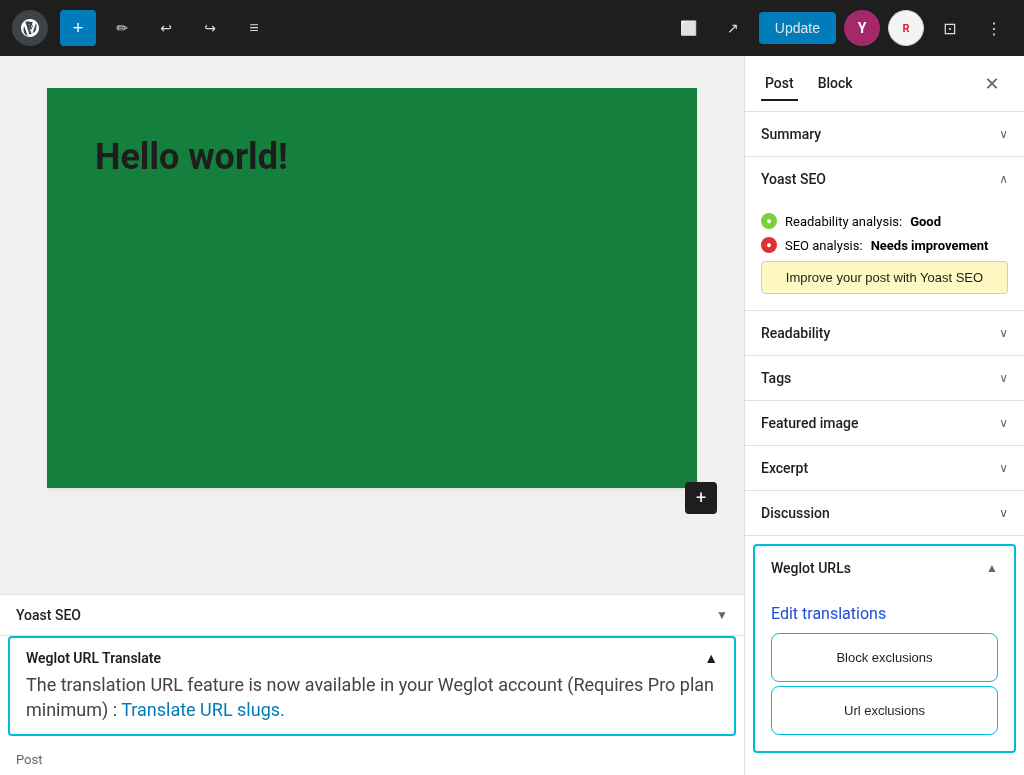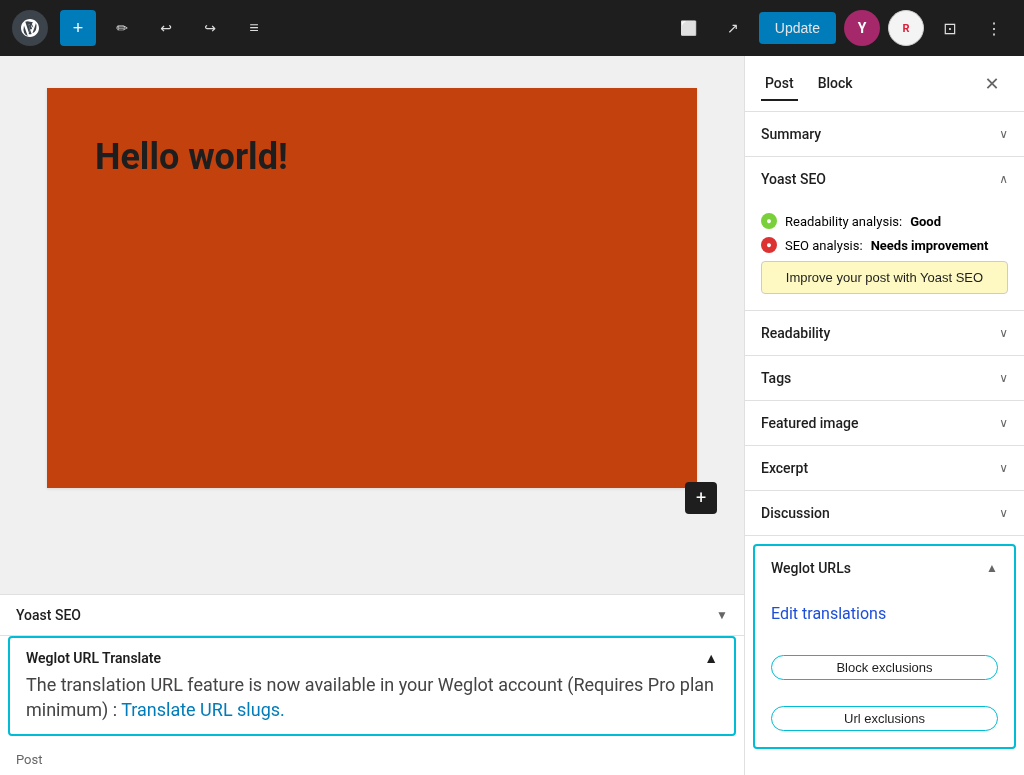--- a/index.html
+++ b/index.html
@@ -82,21 +82,21 @@
 
     
     .editor-area {
       flex: 1;
       background: #f0f0f1;
       overflow-y: auto;
       display: flex;
       flex-direction: column;
     }
     .editor-canvas {
-      background: #c2410c;
+      background: #15803d;
       margin: 32px auto;
       width: 650px;
       min-height: 400px;
       padding: 48px;
       box-shadow: 0 1px 3px rgba(0,0,0,0.1);
     }
     .editor-title {
       font-size: 36px;
       font-weight: 700;
       color: #1e1e1e;
@@ -293,29 +293,29 @@
       display: block;
       color: #1d4ed8;
       font-size: 16px;
       text-decoration: none;
       padding: 6px 0;
       cursor: pointer;
     }
     .weglot-action-btn {
       display: block;
       width: 100%;
-      padding: 4px 12px;
+      padding: 16px 12px;
       border: 1px solid #00bcd4;
-      border-radius: 16px;
+      border-radius: 8px;
       background: white;
       font-size: 13px;
       color: #1e1e1e;
       cursor: pointer;
       text-align: center;
-      margin-top: 26px;
+      margin-top: 4px;
     }
   </style>
 </head>
 <body>
 
 <div class="toolbar">
   <div class="toolbar-logo">
     <svg viewBox="0 0 20 20" xmlns="http://www.w3.org/2000/svg">
       <path d="M10 1C5.03 1 1 5.03 1 10s4.03 9 9 9 9-4.03 9-9-4.03-9-9-9zm-6.3 9c0-.74.12-1.46.34-2.13l3.7 10.13A6.3 6.3 0 013.7 10zm6.3 6.3c-.5 0-.98-.07-1.44-.2l1.53-4.44 1.56 4.28c.01.03.03.05.05.08-.55.18-1.13.28-1.7.28zm.74-9.44l1.35 4.03-1.85.54-1.37-4.08L9.6 6.5a.5.5 0 00-.48-.36.5.5 0 00-.48.64L10 11.44l-1.1 3.2-3.62-10.77A6.3 6.3 0 0110 3.7c1.26 0 2.43.37 3.4 1.01l-.14-.01c-.68 0-1.3.59-1.3 1.3 0 .6.35 1.1.72 1.68.28.48.6 1.1.6 2zm1.76 8.25l1.54-4.45.01-.03 1.4-3.83c.24-.6.32-1.08.32-1.5 0-.19-.01-.36-.04-.52A6.29 6.29 0 0116.3 10a6.28 6.28 0 01-3.5 5.11z"></path>
     </svg>

